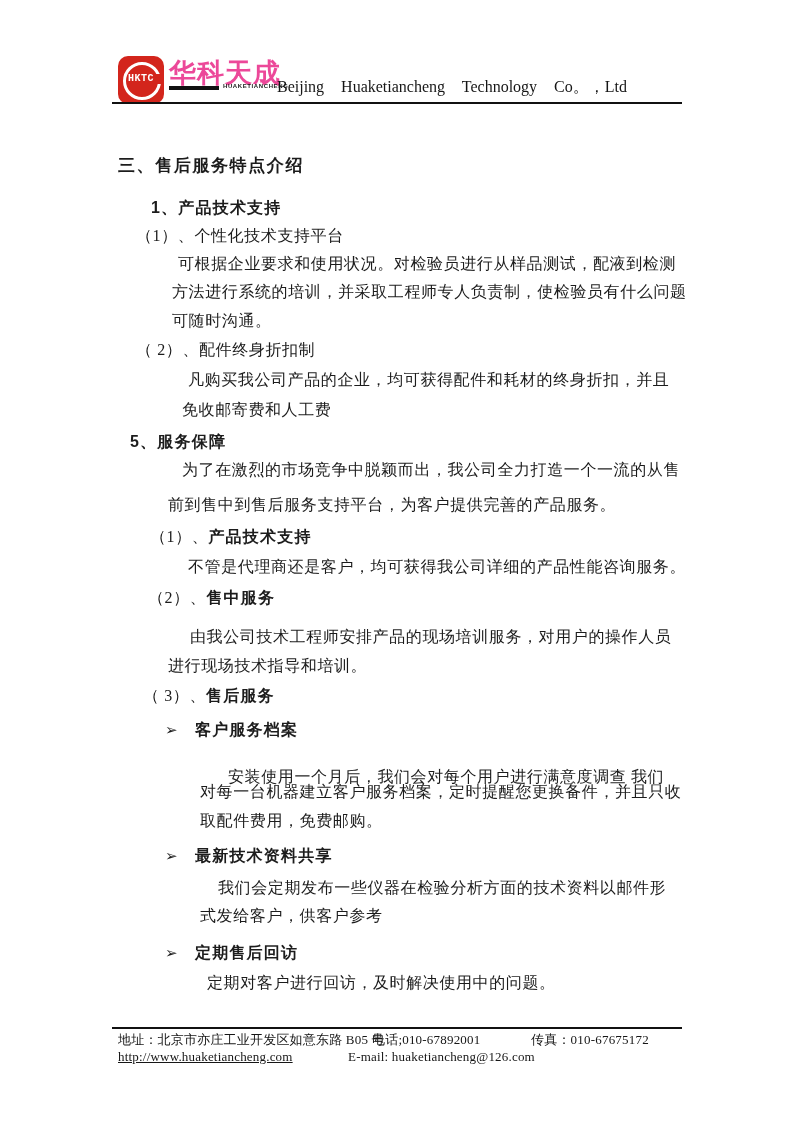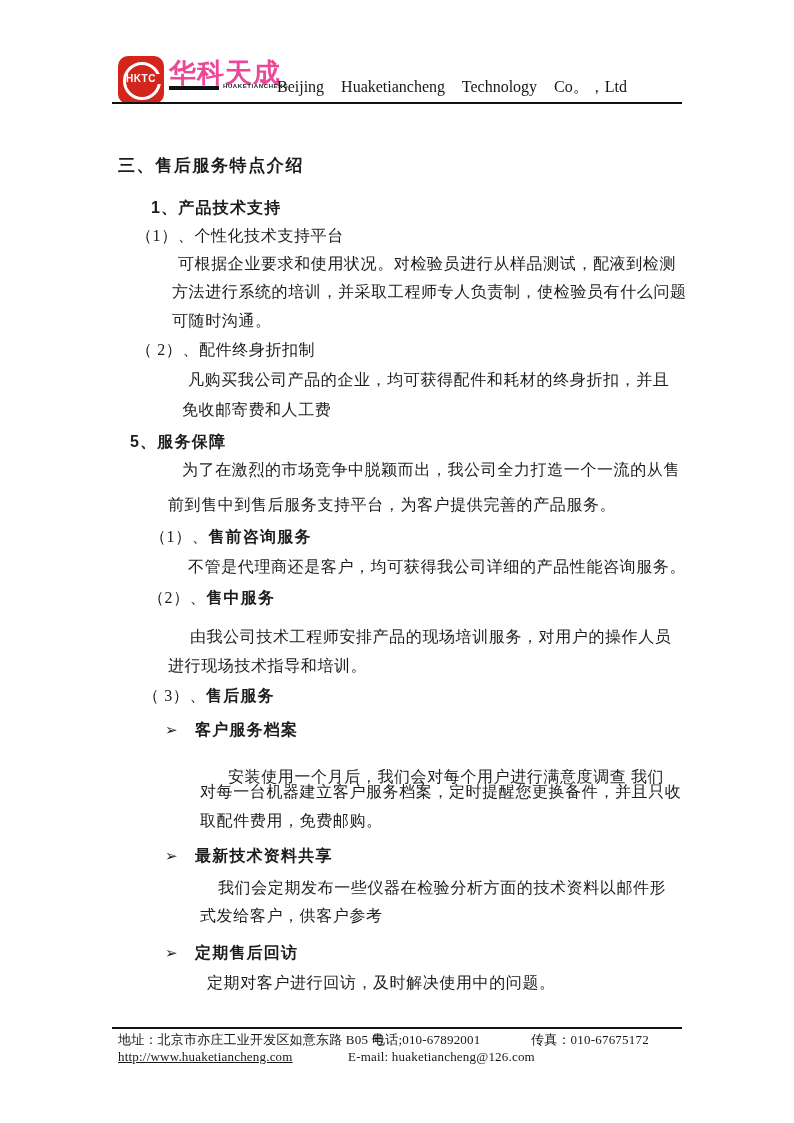--- a/index.html
+++ b/index.html
@@ -21,21 +21,21 @@
   .logo-ring{
     position:absolute;left:5px;top:6px;
     width:32px;height:32px;border:3px solid #ffffff;border-radius:50%;
   }
   .logo-ring::after{ 
     content:"";position:absolute;right:-4px;top:9px;width:6px;height:10px;background:#d3251c;
   }
   .logo-badge .badge-txt{
     position:absolute;left:0;top:17px;width:46px;
     text-align:center;color:#ffffff;
-    font-family:Liberation Sans, sans-serif;
+    font-family:Liberation Mono, monospace;
     font-weight:bold;font-size:10px;letter-spacing:.5px;
   }
   .logo-cn{
     position:absolute;left:169px;top:55px;
     font-family:"Liberation Serif","DejaVu Serif",serif;
     font-weight:bold;font-size:27px;letter-spacing:1px;color:#ec4899;
   }
   .logo-bar{
     position:absolute;left:169px;top:86px;width:50px;height:4px;background:#111;
   }
@@ -103,21 +103,21 @@
     <div class="ln" style="left:172px;top:310px;">可随时沟通。</div>
 
     <div class="ln" style="left:136px;top:339px;">（ 2）、配件终身折扣制</div>
     <div class="ln" style="left:188px;top:369px;">凡购买我公司产品的企业，均可获得配件和耗材的终身折扣，并且</div>
     <div class="ln" style="left:182px;top:399px;">免收邮寄费和人工费</div>
 
     <div class="ln hei" style="left:130px;top:431px;">5、服务保障</div>
     <div class="ln" style="left:182px;top:459px;">为了在激烈的市场竞争中脱颖而出，我公司全力打造一个一流的从售</div>
     <div class="ln" style="left:168px;top:494px;">前到售中到售后服务支持平台，为客户提供完善的产品服务。</div>
 
-    <div class="ln" style="left:150px;top:526px;"><span>（1）、</span><span class="hei">售前咨询服务</span></div>
+    <div class="ln" style="left:150px;top:526px;"><span>（1）、</span><span class="hei">产品技术支持</span></div>
     <div class="ln" style="left:188px;top:556px;">不管是代理商还是客户，均可获得我公司详细的产品性能咨询服务。</div>
 
     <div class="ln" style="left:148px;top:587px;"><span>（2）、</span><span class="hei">售中服务</span></div>
     <div class="ln" style="left:190px;top:626px;">由我公司技术工程师安排产品的现场培训服务，对用户的操作人员</div>
     <div class="ln" style="left:168px;top:655px;">进行现场技术指导和培训。</div>
 
     <div class="ln" style="left:143px;top:685px;"><span>（ 3）、</span><span class="hei">售后服务</span></div>
 
     <div class="ln hei" style="left:165px;top:719px;"><span class="arrow">➢</span><span>客户服务档案</span></div>
     <div class="ln" style="left:228px;top:751px;margin-top:15px;">安装使用一个月后，我们会对每个用户进行满意度调查 我们</div>

